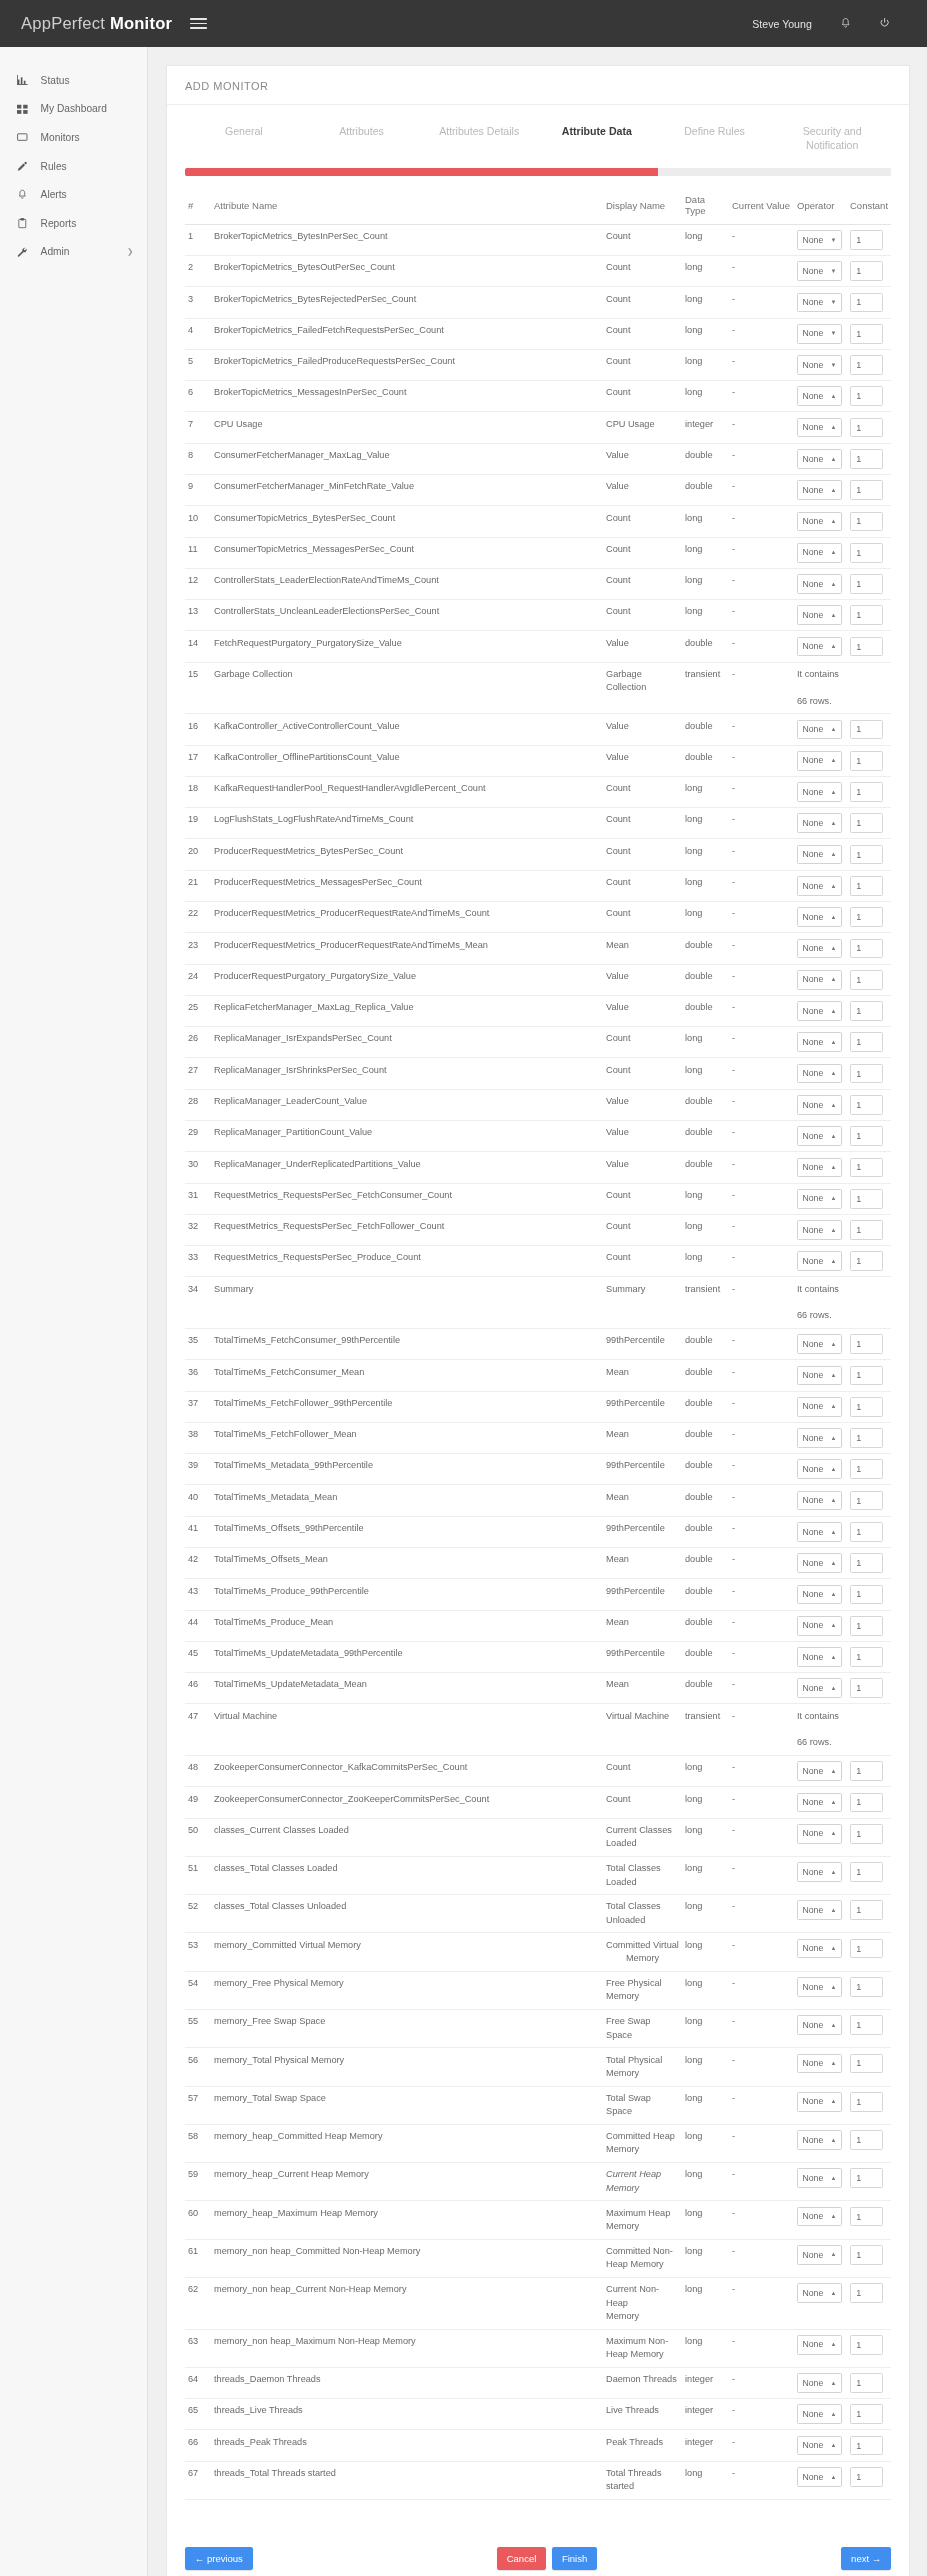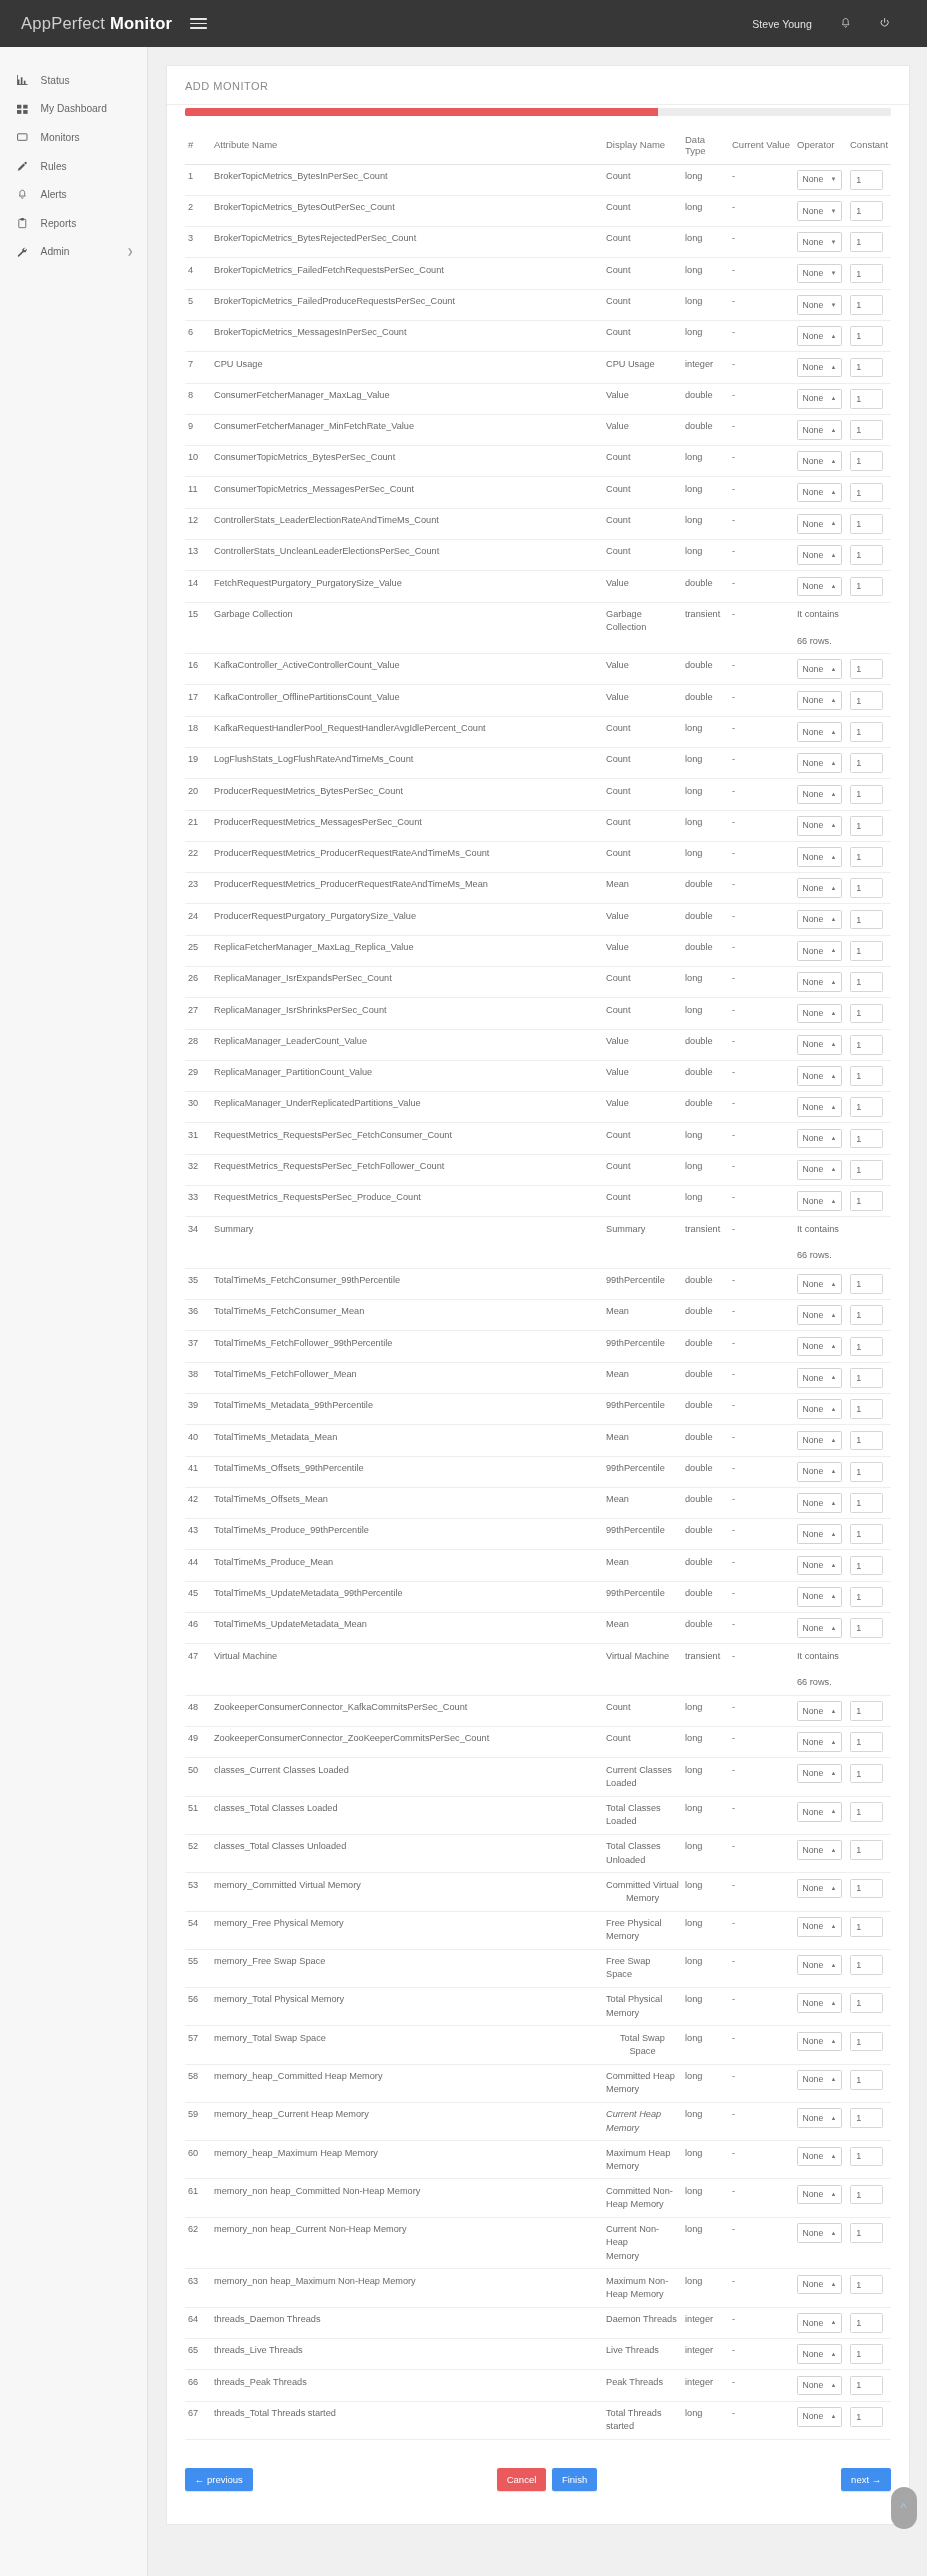--- a/index.html
+++ b/index.html
@@ -102,21 +102,21 @@
     padding:16.6px 18px 33px 18px; display:flex; align-items:center;
     position:relative;
   }
   .btn{
     border:none; border-radius:2.3px; color:#fff; font-size:9.5px;
     padding:6px 9.8px; cursor:pointer; font-family:"Liberation Sans", sans-serif;
     box-shadow:0 0.8px 0.8px rgba(0,0,0,.12);
   }
   .btn-blue{ background:#3f8ef0; }
   .btn-red{ background:#ea5a5c; }
-  .mid{ margin:0 auto; display:flex; gap:6px; }
+  .mid{ margin:18px auto; display:flex; gap:6px; }
   .scrolltop{
     position:absolute; right:-7.6px; bottom:-4.5px; width:26px; height:42px;
     border-radius:13px; background:#a6a6a6; display:flex; align-items:center;
     justify-content:center; color:#9fc7fb; font-size:13px; cursor:pointer;
   }
 </style>
 </head>
 <body>
 
 <div class="topbar">
@@ -224,20 +224,28 @@
     </div>
   </nav>
 
   <main class="content">
 
     <section class="card">
       <div class="card-title">ADD MONITOR</div>
 
       <div class="card-body">
 
+        <div class="tabs" id="tabs">
+            <div class="tab">General</div>
+            <div class="tab">Attributes</div>
+            <div class="tab">Attributes Details</div>
+            <div class="tab active">Attribute Data</div>
+            <div class="tab">Define Rules</div>
+            <div class="tab">Security and Notification</div>
+          </div>
 
         <div class="progress">
           <div class="bar" id="progress-bar" style="width: 67%; background: rgb(233, 88, 90);"></div>
         </div>
 
         <table class="attr">
           <colgroup>
             <col class="c-num">
               <col class="c-attr">
               <col class="c-disp">
@@ -1033,21 +1041,21 @@
                   <div class="sel">
                     <span>None</span>
                     <span class="ar">▲</span>
                   </div>
                 </td>
                 <td><input class="inp" type="text" value="1" style=""></td>
               </tr>
               <tr>
                 <td>57</td>
                 <td>memory_Total Swap Space</td>
-                <td style="white-space: pre-line; text-align: center;">Total Swap Space</td>
+                <td style="white-space: pre-line;">Total Swap Space</td>
                 <td>long</td>
                 <td>-</td>
                 <td>
                   <div class="sel">
                     <span>None</span>
                     <span class="ar">▲</span>
                   </div>
                 </td>
                 <td><input class="inp" type="text" value="1" style=""></td>
               </tr>

